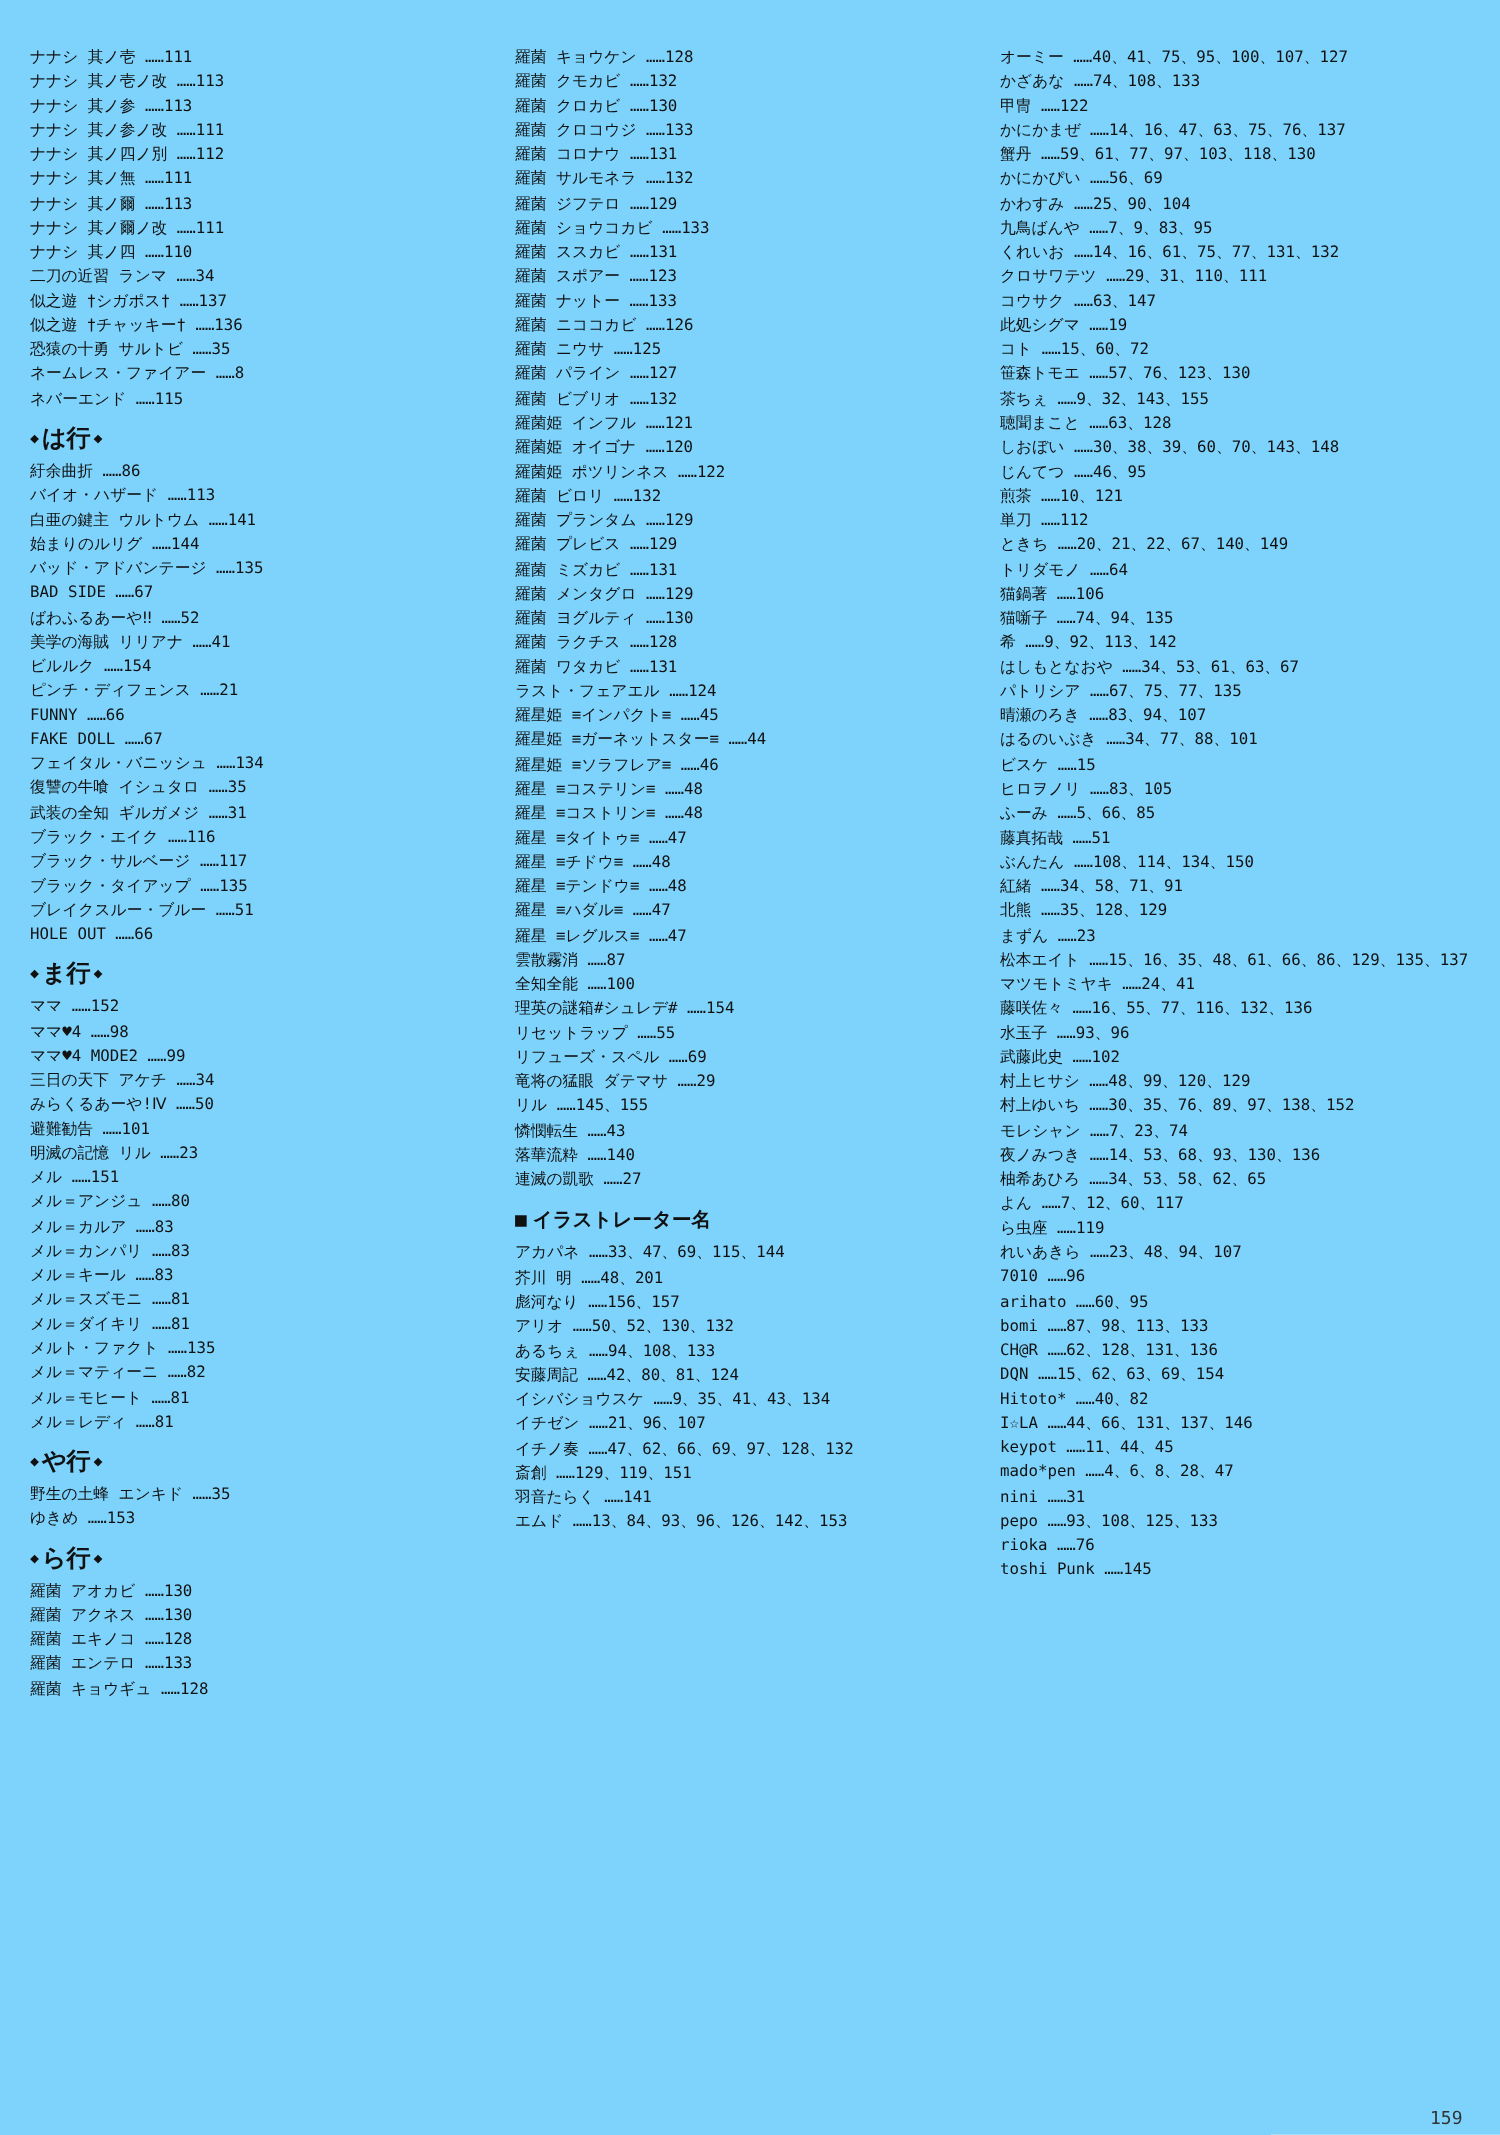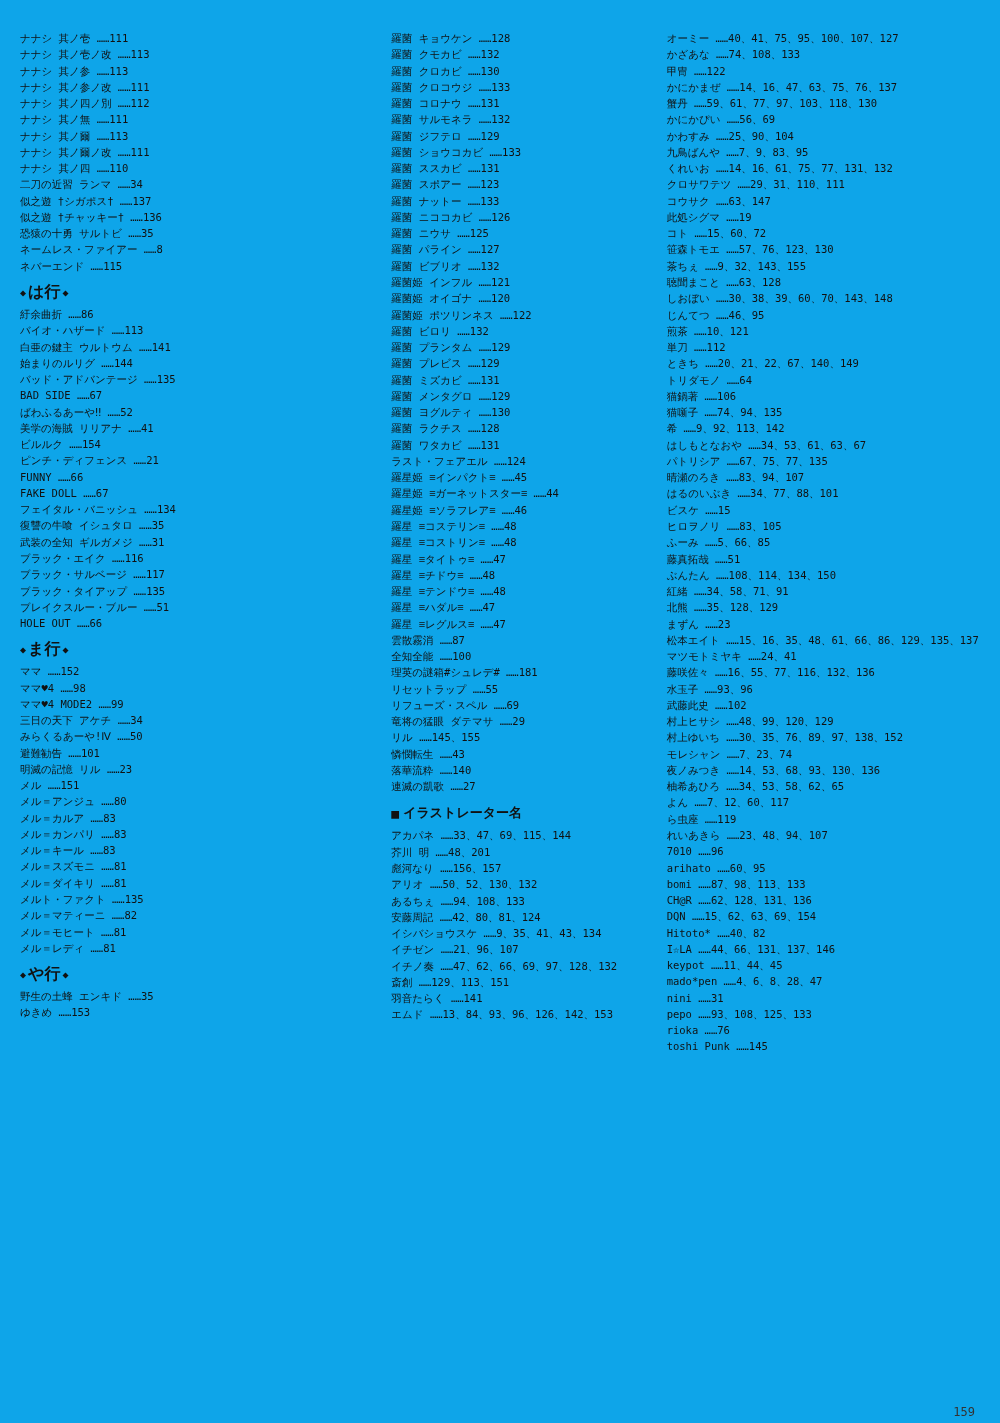--- a/index.html
+++ b/index.html
@@ -7,21 +7,21 @@
       background: #f0ede8;
       font-family: 'MS Gothic', 'Yu Gothic', 'Meiryo', monospace;
       font-size: 11px;
       color: #111;
       width: 1000px;
       min-height: 1423px;
     }
     .page {
       width: 1000px;
       min-height: 1423px;
-      background: #0ea5e9;
+      background: #7dd3fc;
       padding: 30px 20px;
       display: grid;
       grid-template-columns: 1fr 1fr 1fr;
       grid-template-rows: auto;
       gap: 0 10px;
     }
     .column {
       display: flex;
       flex-direction: column;
     }
@@ -63,21 +63,21 @@
       font-size: 13px;
     }
     .page-number {
       position: absolute;
       bottom: 4px;
       right: 25px;
       font-size: 12px;
       color: #333;
     }
     .col1 { grid-column: 1; }
-    .col2 { grid-column: 2; margin-left: 48px; }
+    .col2 { grid-column: 2; }
     .col3 { grid-column: 3; }
   </style>
 </head>
 <body>
 
 <div class="page" style="position:relative;">
 
   <div class="column col1">
     <div class="section">
       <div id="pre-entries-col1">
@@ -140,20 +140,28 @@
           <div class="entry">メル＝ダイキリ ……81</div>
           <div class="entry">メルト・ファクト ……135</div>
           <div class="entry">メル＝マティーニ ……82</div>
           <div class="entry">メル＝モヒート ……81</div>
           <div class="entry">メル＝レディ ……81</div>
         </div>
         <div class="section">
           <div class="section-header">や行</div>
           <div class="entry">野生の土蜂 エンキド ……35</div>
           <div class="entry">ゆきめ ……153</div>
+        </div>
+        <div class="section">
+          <div class="section-header">ら行</div>
+          <div class="entry">羅菌 アオカビ ……130</div>
+          <div class="entry">羅菌 アクネス ……130</div>
+          <div class="entry">羅菌 エキノコ ……128</div>
+          <div class="entry">羅菌 エンテロ ……133</div>
+          <div class="entry">羅菌 キョウギュ ……128</div>
         </div>
       </div>
   </div>
 
   <div class="column col2">
     <div id="pre-entries-col2">
         <div class="entry">羅菌 キョウケン ……128</div>
         <div class="entry">羅菌 クモカビ ……132</div>
         <div class="entry">羅菌 クロカビ ……130</div>
         <div class="entry">羅菌 クロコウジ ……133</div>
@@ -185,41 +193,41 @@
         <div class="entry">羅星姫 ≡ソラフレア≡ ……46</div>
         <div class="entry">羅星 ≡コステリン≡ ……48</div>
         <div class="entry">羅星 ≡コストリン≡ ……48</div>
         <div class="entry">羅星 ≡タイトゥ≡ ……47</div>
         <div class="entry">羅星 ≡チドウ≡ ……48</div>
         <div class="entry">羅星 ≡テンドウ≡ ……48</div>
         <div class="entry">羅星 ≡ハダル≡ ……47</div>
         <div class="entry">羅星 ≡レグルス≡ ……47</div>
         <div class="entry">雲散霧消 ……87</div>
         <div class="entry">全知全能 ……100</div>
-        <div class="entry">理英の謎箱#シュレデ# ……181</div>
+        <div class="entry">理英の謎箱#シュレデ# ……154</div>
         <div class="entry">リセットラップ ……55</div>
         <div class="entry">リフューズ・スペル ……69</div>
         <div class="entry">竜将の猛眼 ダテマサ ……29</div>
         <div class="entry">リル ……145、155</div>
         <div class="entry">憐憫転生 ……43</div>
         <div class="entry">落華流粋 ……140</div>
         <div class="entry">連滅の凱歌 ……27</div>
       </div>
     <div id="illustrator-col2">
         <div class="highlight-header">イラストレーター名</div>
         <div class="entry">アカパネ ……33、47、69、115、144</div>
         <div class="entry">芥川 明 ……48、201</div>
         <div class="entry">彪河なり ……156、157</div>
         <div class="entry">アリオ ……50、52、130、132</div>
         <div class="entry">あるちぇ ……94、108、133</div>
         <div class="entry">安藤周記 ……42、80、81、124</div>
         <div class="entry">イシバショウスケ ……9、35、41、43、134</div>
         <div class="entry">イチゼン ……21、96、107</div>
         <div class="entry">イチノ奏 ……47、62、66、69、97、128、132</div>
-        <div class="entry">斎創 ……129、113、151</div>
+        <div class="entry">斎創 ……129、119、151</div>
         <div class="entry">羽音たらく ……141</div>
         <div class="entry">エムド ……13、84、93、96、126、142、153</div>
       </div>
   </div>
 
   <div class="column col3">
     <div id="entries-col3">
         <div class="entry">オーミー ……40、41、75、95、100、107、127</div>
         <div class="entry">かざあな ……74、108、133</div>
         <div class="entry">甲冑 ……122</div>

